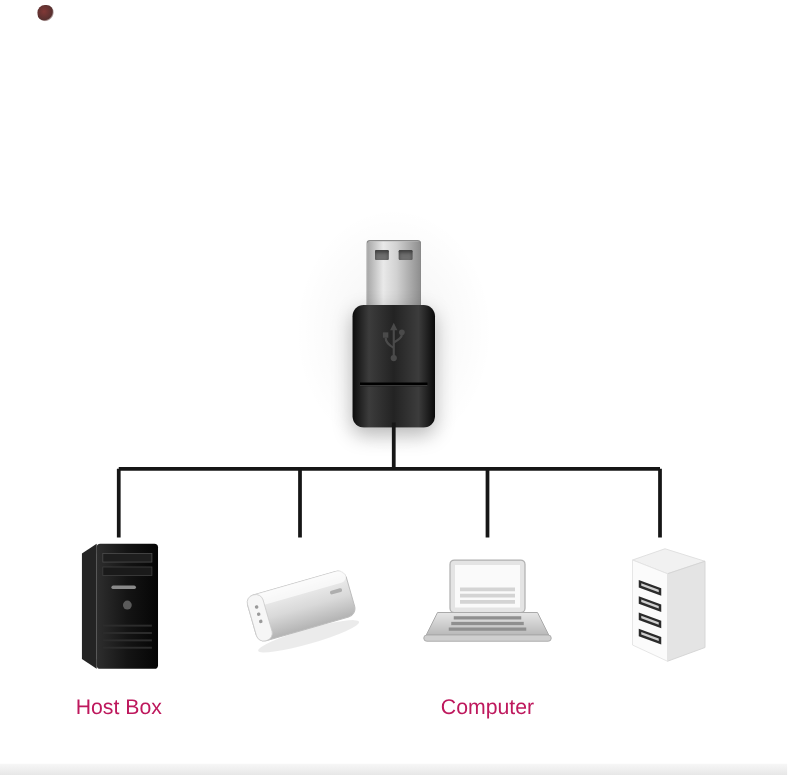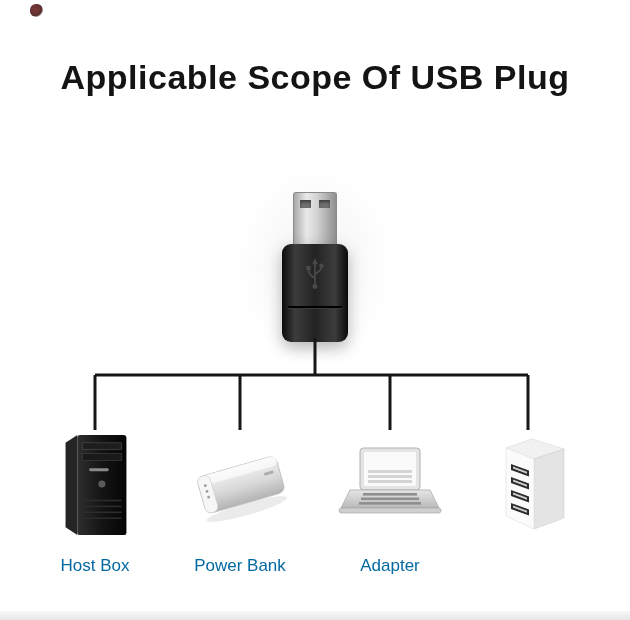--- a/index.html
+++ b/index.html
@@ -52,39 +52,38 @@
     position:absolute;left:6px;right:6px;top:62px;height:2px;
     background:#000;border-bottom:1px solid #3a3a3a;
   }
   .usb-trident{margin-top:12px;}
   
   .lines-svg{position:absolute;left:0;top:0;}
   
   .item{position:absolute;top:430px;width:124px;text-align:center;}
   .item .icon-wrap{height:110px;display:flex;align-items:center;justify-content:center;}
   .item .item-label{
-    display:block;margin-top:16px;font-size:17px;color:#0369a1;font-weight:400;
+    display:block;margin-top:16px;font-size:17px;color:#be185d;font-weight:400;
   }
   .item-hostbox{left:33px;}
   .item-powerbank{left:178px;}
   .item-computer{left:328px;}
   .item-adapter{left:466px;}
   .bottom-strip{
     position:absolute;left:0;bottom:0;width:630px;height:9px;
     background:linear-gradient(#f7f7f7,#e7e7e7);
   }
 </style>
 </head>
 <body>
 
 <div class="canvas">
 
   <div class="corner-mark"></div>
 
-  <h1 class="page-title">Applicable Scope Of USB Plug</h1>
 
   <div class="plug-backdrop"></div>
 
   <div class="usb-plug">
     <div class="usb-metal">
       <div class="usb-hole left"></div>
       <div class="usb-hole right"></div>
     </div>
     <div class="usb-body">
       <svg class="usb-trident" width="26" height="36" viewBox="0 0 24 32">
@@ -153,21 +152,20 @@
           <rect x="18" y="26" width="82" height="38" rx="7" fill="url(#gBank)" stroke="#bdbdbd" stroke-width="0.8"></rect>
           <rect x="18" y="26" width="82" height="10" rx="5" fill="rgba(255,255,255,0.65)"></rect>
           <rect x="18" y="26" width="13" height="38" rx="6" fill="#f6f6f6" stroke="#c9c9c9" stroke-width="0.6"></rect>
           <circle cx="24.5" cy="36" r="1.4" fill="#9a9a9a"></circle>
           <circle cx="24.5" cy="42" r="1.4" fill="#9a9a9a"></circle>
           <circle cx="24.5" cy="48" r="1.4" fill="#9a9a9a"></circle>
           <rect x="84" y="40" width="10" height="3" rx="1.5" fill="#aeaeae"></rect>
         </g>
       </svg>
     </div>
-    <span class="item-label">Power Bank</span>
   </div>
 
   <div class="item item-computer">
     <div class="icon-wrap">
       <svg width="114" height="82" viewBox="0 0 114 82">
         <defs>
           <linearGradient id="gDeck" x1="0" y1="0" x2="0" y2="1">
             <stop offset="0" stop-color="#e6e6e6"></stop>
             <stop offset="1" stop-color="#b9b9b9"></stop>
           </linearGradient>
@@ -181,21 +179,21 @@
         </g>
         <polygon points="17,46 97,46 106,64 8,64" fill="url(#gDeck)" stroke="#aaaaaa" stroke-width="0.8"></polygon>
         <g fill="#8f8f8f">
           <rect x="30" y="49" width="54" height="2.6"></rect>
           <rect x="28" y="53.5" width="58" height="2.6"></rect>
           <rect x="26" y="58" width="62" height="2.6"></rect>
         </g>
         <rect x="6" y="64" width="102" height="5" rx="2.5" fill="#cfcfcf" stroke="#a8a8a8" stroke-width="0.7"></rect>
       </svg>
     </div>
-    <span class="item-label">Adapter</span>
+    <span class="item-label">Computer</span>
   </div>
 
   <div class="item item-adapter">
     <div class="icon-wrap">
       <svg width="100" height="106" viewBox="0 0 100 106">
         <polygon points="28,16 54,7 86,17 56,27" fill="#f1f1f1" stroke="#dddddd" stroke-width="0.7"></polygon>
         <polygon points="56,27 86,17 86,86 56,97" fill="#e4e4e4" stroke="#d2d2d2" stroke-width="0.7"></polygon>
         <polygon points="28,16 56,27 56,97 28,84" fill="#fbfbfb" stroke="#e2e2e2" stroke-width="0.7"></polygon>
         <g>
           <polygon points="33,32 51,38.5 51,44.5 33,38" fill="#2b2b2b"></polygon>

